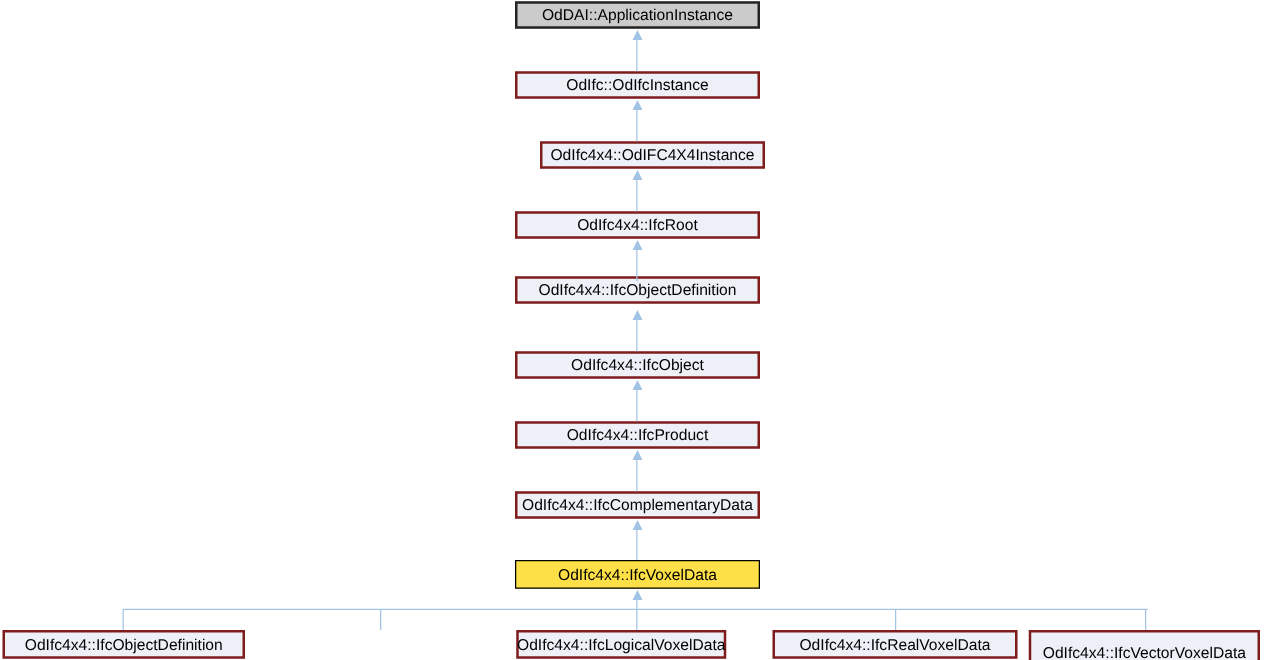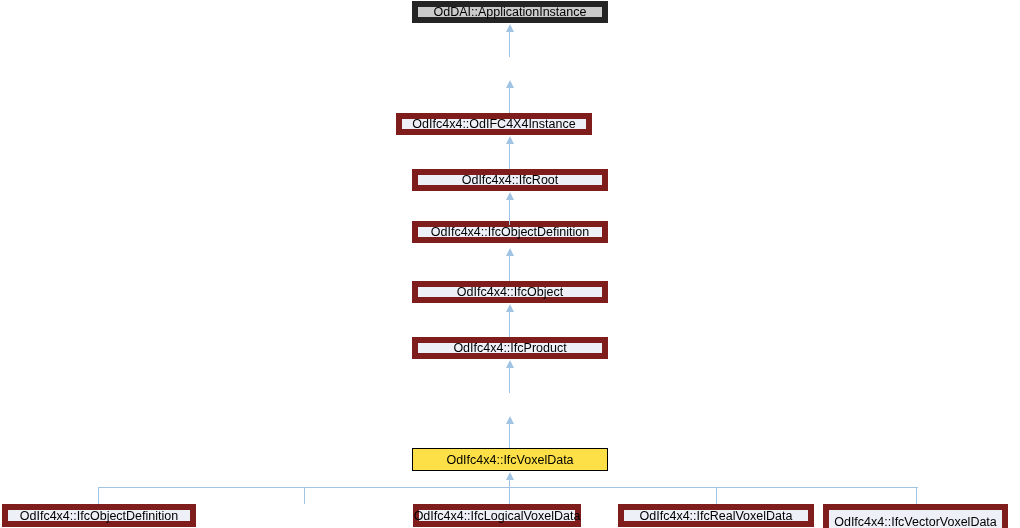--- a/index.html
+++ b/index.html
@@ -8,21 +8,21 @@
     width:1020px; height:528px;
     background:#ffffff;
     font-family:"Liberation Sans", sans-serif;
     overflow:hidden;
   }
   .node {
     position:absolute;
     height:22px;
     box-sizing:border-box;
     background:#EDF0F7;
-    border:6px solid #7f1d1d;
+    border:2px solid #7f1d1d;
     display:flex; align-items:center; justify-content:center;
     font-size:12.5px; color:#000;
     white-space:nowrap;
     cursor:pointer;
   }
   .node.gray {
     background:#CBCBCB;
     border-color:#242424;
     cursor:default;
   }
@@ -35,21 +35,21 @@
   .hline { position:absolute; height:1px; background:#A2C4E4; }
   .arrow-up {
     position:absolute; width:0; height:0;
     border-left:4px solid transparent;
     border-right:4px solid transparent;
     border-bottom:8px solid #A2C4E4;
   }
   
   .c0 { left:412px; top:1px;   width:196px; }
   .c1 { left:412px; top:57px;  width:196px; }
-  .c2 { left:396px; top:113px; width:196px; }
+  .c2 { left:432px; top:113px; width:180px; }
   .c3 { left:412px; top:169px; width:196px; }
   .c4 { left:412px; top:221px; width:196px; }
   .c5 { left:412px; top:281px; width:196px; }
   .c6 { left:412px; top:337px; width:196px; }
   .c7 { left:412px; top:393px; width:196px; }
   .c8 { left:412px; top:448px; width:196px; height:23px; }
   
   .k0 { left:2px;   top:504px; width:194px; height:23px; }
   .k1 { left:205px; top:504px; width:198px; height:23px; }
   .k2 { left:413px; top:504px; width:168px; height:23px; }
@@ -76,25 +76,27 @@
   .s2 { left:509px; }
   .s3 { left:716px; }
   .s4 { left:916px; }
 </style>
 </head>
 <body>
 
 <div id="canvas">
 
   <div class="node gray c0">OdDAI::ApplicationInstance</div>
+  <div class="node c1">OdIfc::OdIfcInstance</div>
   <div class="node c2">OdIfc4x4::OdIFC4X4Instance</div>
   <div class="node c3">OdIfc4x4::IfcRoot</div>
   <div class="node c4">OdIfc4x4::IfcObjectDefinition</div>
   <div class="node c5">OdIfc4x4::IfcObject</div>
   <div class="node c6">OdIfc4x4::IfcProduct</div>
+  <div class="node c7">OdIfc4x4::IfcComplementaryData</div>
   <div class="node current c8">OdIfc4x4::IfcVoxelData</div>
 
   <div class="arrow-up ea g1a"></div>
   <div class="vline el g1l"></div>
   <div class="arrow-up ea g2a"></div>
   <div class="vline el g2l"></div>
   <div class="arrow-up ea g3a"></div>
   <div class="vline el g3l"></div>
   <div class="arrow-up ea g4a"></div>
   <div class="vline el g4l"></div>

